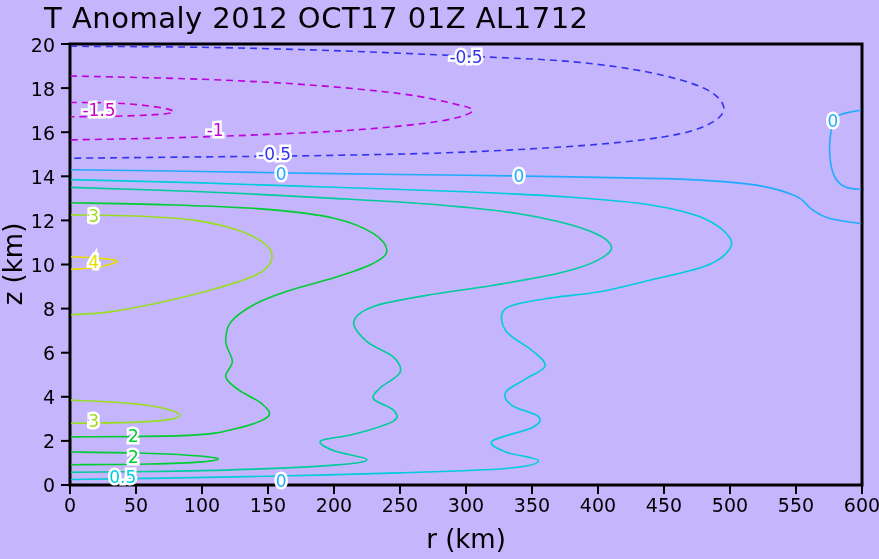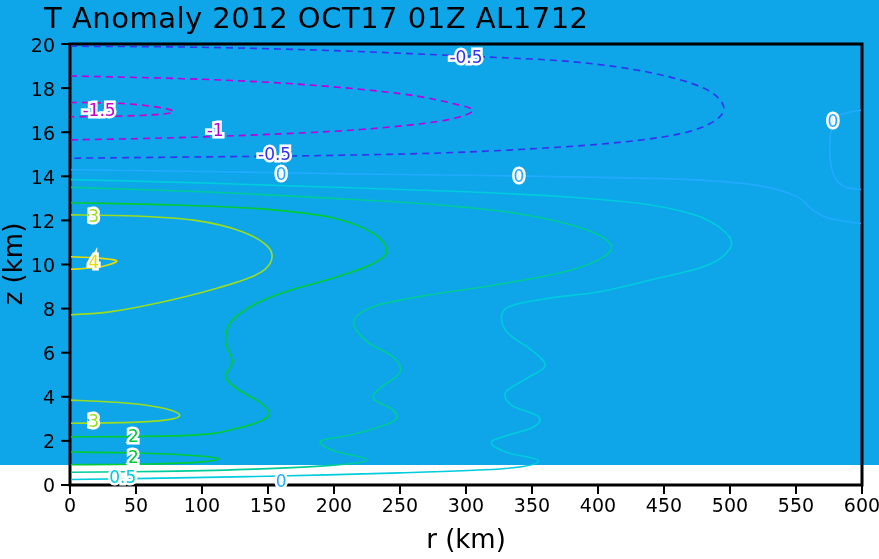--- a/index.html
+++ b/index.html
@@ -9,22 +9,22 @@
   }
   body {
     width: 879px;
     height: 559px;
     overflow: hidden;
     font-family: "DejaVu Sans", sans-serif;
   }
   #plot-root {
     position: relative;
     width: 879px;
-    height: 465px;
-    background: #0ea5e9;
+    height: 559px;
+    background: #c4b5fd;
   }
   svg.figure {
     display: block;
     width: 879px;
     height: 559px;
   }
   .title-text {
     font-family: "DejaVu Sans", sans-serif;
     font-size: 29px;
     letter-spacing: 0.5px;

